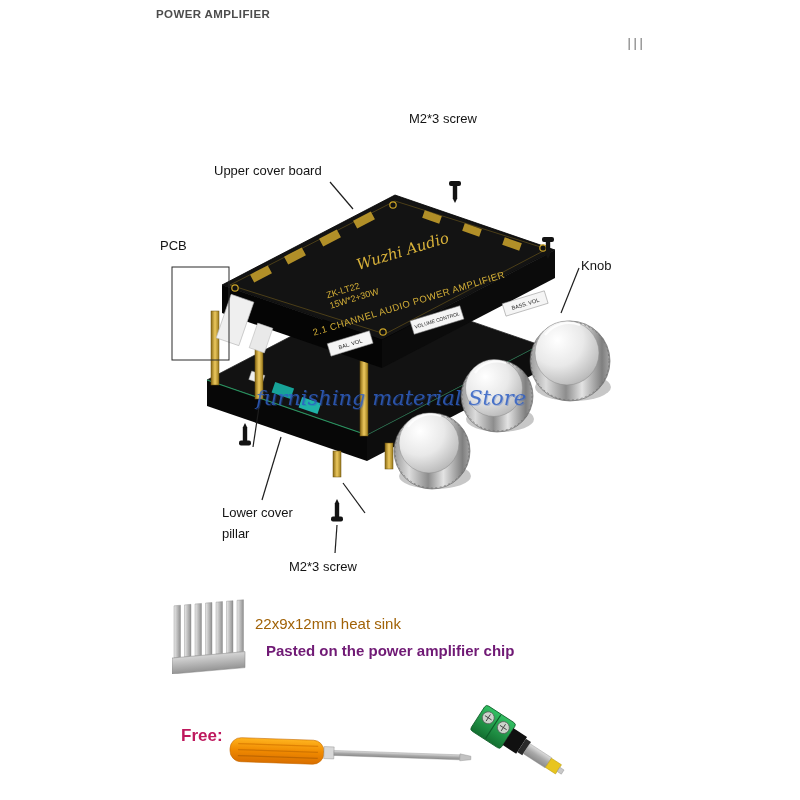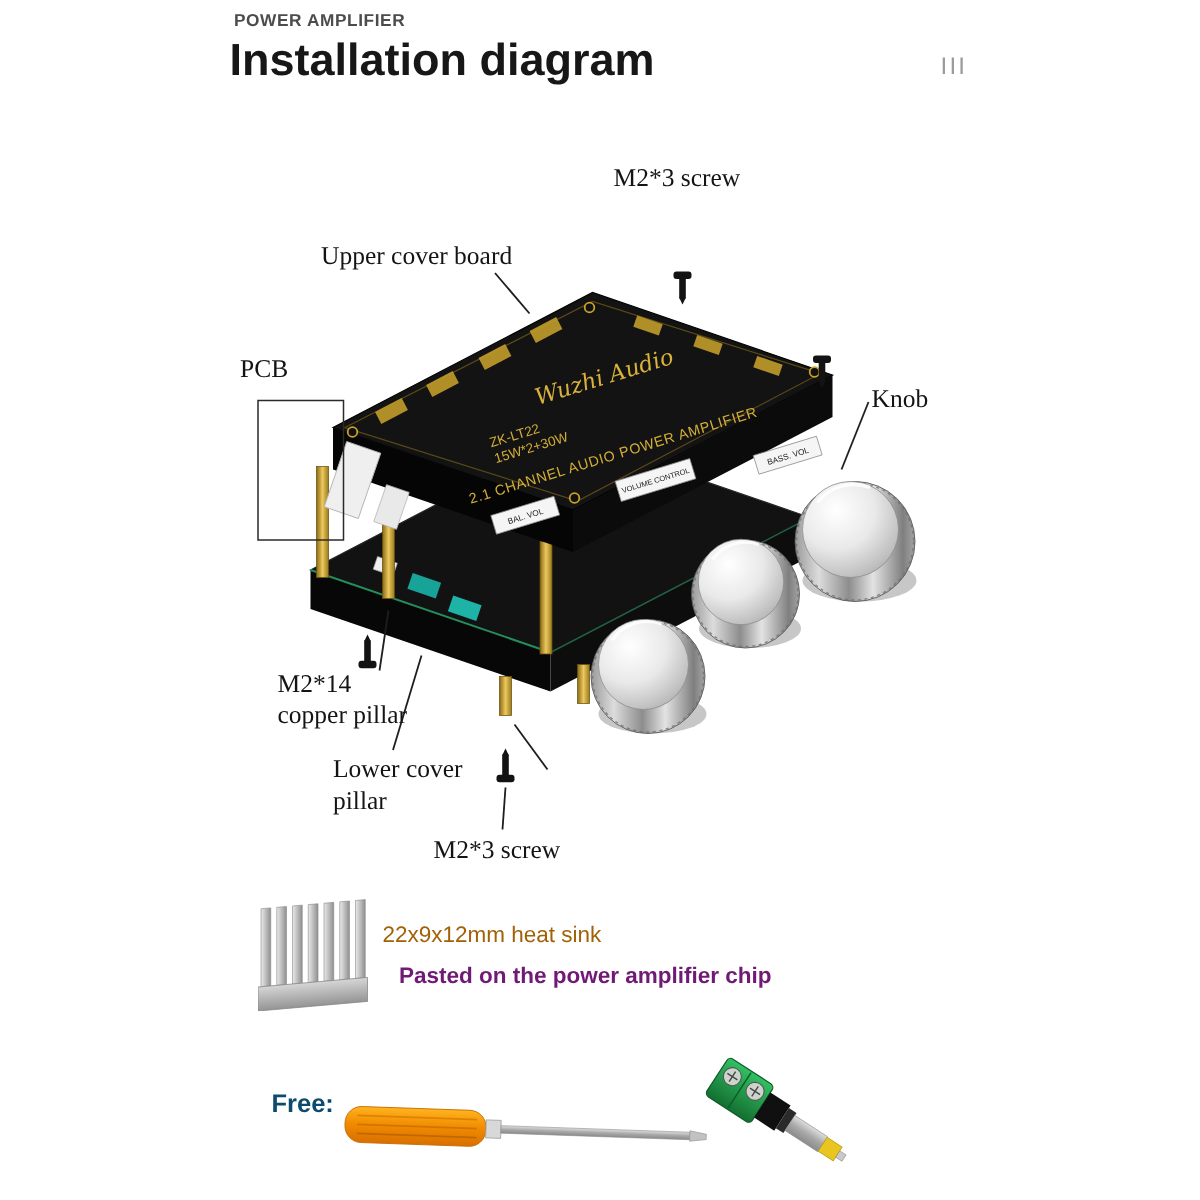--- a/index.html
+++ b/index.html
@@ -2,38 +2,37 @@
 <html><head>
 <meta charset="utf-8">
 <style>
   html,body{margin:0;padding:0;background:#fff;}
   .page{position:relative;width:800px;height:800px;background:#ffffff;overflow:hidden;
         font-family:"Liberation Sans",sans-serif;color:#141414;}
   .kicker{position:absolute;left:156px;top:8px;font-size:11.5px;font-weight:700;
           letter-spacing:.4px;color:#4c4c4c;}
   .title{position:absolute;left:153px;top:24px;font-size:30px;font-weight:700;color:#171717;}
   .page-ind{position:absolute;left:627px;top:36px;font-size:16px;color:#9a9a9a;letter-spacing:1.5px;}
-  .lbl{position:absolute;font-size:17px;color:#141414;line-height:21px;white-space:nowrap;z-index:5;font-family:Liberation Serif, serif;}
+  .lbl{position:absolute;font-size:13px;color:#141414;line-height:21px;white-space:nowrap;z-index:5;}
   #main-svg{position:absolute;left:155px;top:85px;z-index:1;}
   .watermark{position:absolute;left:256px;top:386px;z-index:4;
              font-family:"DejaVu Serif",serif;font-style:italic;font-size:21px;
              color:#2f5fc4;opacity:.85;text-shadow:1px 1px 0 rgba(47,95,196,.35);white-space:nowrap;}
   #heatsink-svg{position:absolute;left:172px;top:592px;z-index:1;}
   .hs-line1{position:absolute;left:255px;top:615px;font-size:15px;color:#a16207;}
   .hs-line2{position:absolute;left:266px;top:642px;font-size:15px;font-weight:700;color:#701a75;}
-  .free-label{position:absolute;left:181px;top:726px;font-size:17px;font-weight:700;color:#0c4a6e;}
+  .free-label{position:absolute;left:181px;top:726px;font-size:17px;font-weight:700;color:#be185d;}
   #free-svg{position:absolute;left:228px;top:700px;z-index:1;}
 </style>
 </head>
 <body>
 
 <div class="page">
 
   <div class="kicker">POWER AMPLIFIER</div>
-  <div class="title">Installation diagram</div>
   <div class="page-ind">III</div>
 
   <svg id="main-svg" width="500" height="500" viewBox="0 0 500 500">
     <defs>
       <linearGradient id="goldG" x1="0" y1="0" x2="1" y2="0">
         <stop offset="0" stop-color="#8a6a14"></stop>
           <stop offset="0.5" stop-color="#ecc85e"></stop>
           <stop offset="1" stop-color="#9a7a1c"></stop>
       </linearGradient>
       <radialGradient id="knobTop" cx="0.35" cy="0.3" r="0.9">
@@ -165,30 +164,27 @@
       <line x1="210" y1="428" x2="188" y2="398"></line>
       <line x1="180" y1="468" x2="182" y2="440"></line>
     </g>
     <rect x="17" y="182" width="57" height="93" fill="none" stroke="#2a2a2a" stroke-width="1"></rect>
   </svg>
 
   <div class="lbl" style="left:409px;top:108px;">M2*3 screw</div>
   <div class="lbl" style="left:214px;top:160px;">Upper cover board</div>
   <div class="lbl" style="left:160px;top:235px;">PCB</div>
   <div class="lbl" style="left:581px;top:255px;">Knob</div>
-  <div class="lbl" style="left:185px;top:445px;">
-    <div>M2*14</div>
-    <div>copper pillar</div>
-  </div>
   <div class="lbl" style="left:222px;top:502px;">
     <div>Lower cover</div>
     <div>pillar</div>
   </div>
   <div class="lbl" style="left:289px;top:556px;">M2*3 screw</div>
 
+  <div class="watermark">furnishing material Store</div>
 
   <svg id="heatsink-svg" width="78" height="82" viewBox="0 0 78 82">
     <defs>
       <linearGradient id="aluFin" x1="0" y1="0" x2="1" y2="0">
         <stop offset="0" stop-color="#eaeaea"></stop>
           <stop offset="0.5" stop-color="#bdbdbd"></stop>
           <stop offset="1" stop-color="#8f8f8f"></stop>
       </linearGradient>
       <linearGradient id="aluBase" x1="0" y1="0" x2="0" y2="1">
         <stop offset="0" stop-color="#d6d6d6"></stop>

